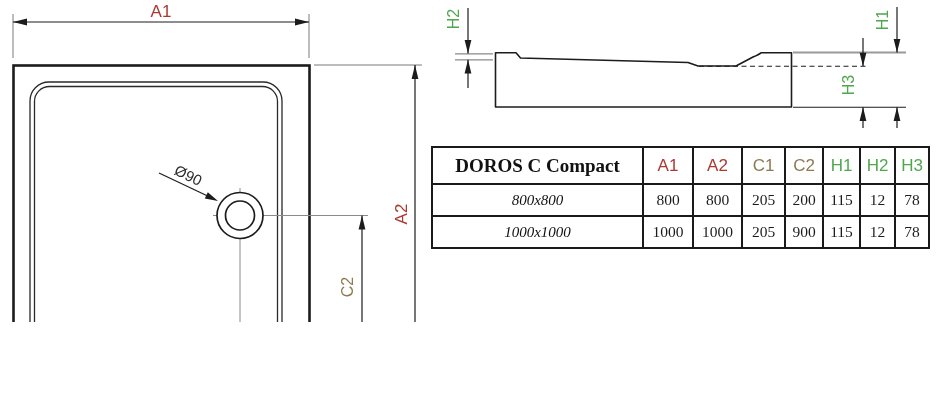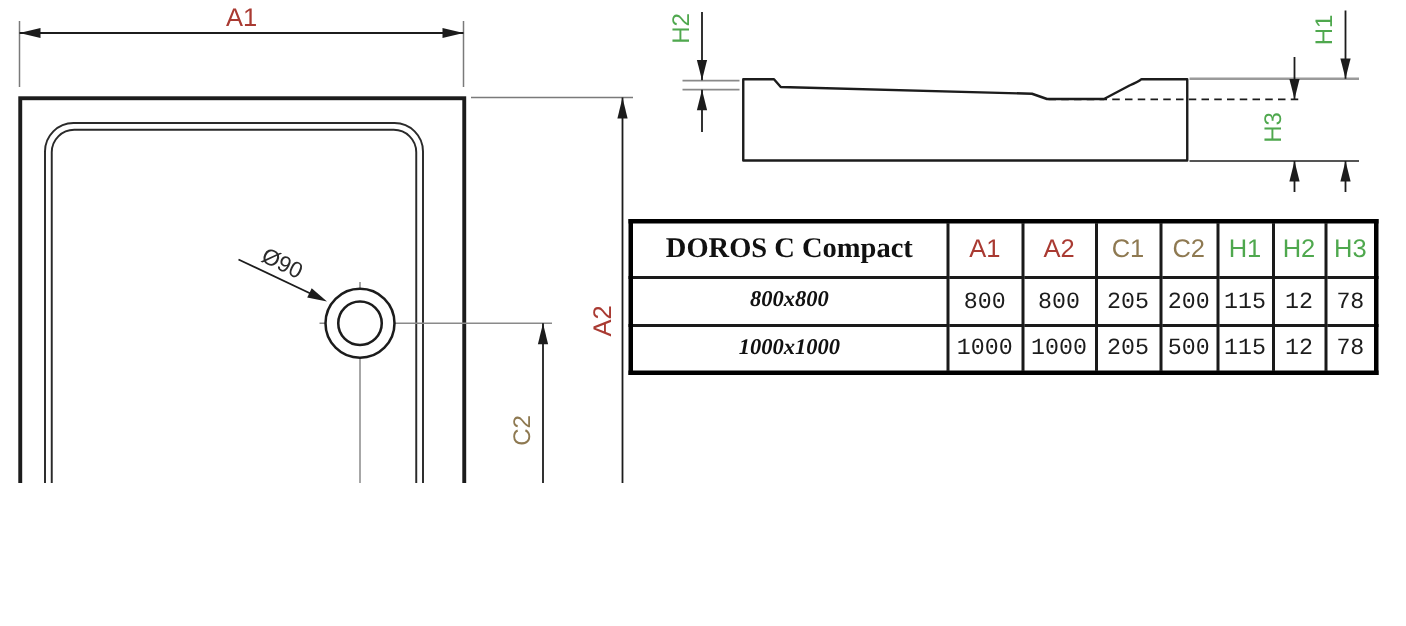--- a/index.html
+++ b/index.html
@@ -7,40 +7,40 @@
     position:relative; width:937px; height:322px; background:#ffffff;
     font-family:"Liberation Sans", sans-serif; overflow:hidden;
   }
   #drawing { position:absolute; left:0; top:0; }
 
   .dim-text { font-family:"Liberation Sans", sans-serif; font-size:16px; }
   .dim-text-a { font-size:17px; }
   .diam-text { font-family:"Liberation Sans", sans-serif; font-size:15px; fill:#2a2a2a; }
 
   table.spec-table {
-    position:absolute; left:419px; top:146px;
+    position:absolute; left:431px; top:146px;
     border-collapse:collapse; table-layout:fixed; width:497px;
     background:#ffffff;
-    border:3px solid #000000;
+    border:1px solid #000000;
   }
   table.spec-table th, table.spec-table td {
     border:2px solid #1a1a1a; text-align:center; vertical-align:middle;
     padding:0; overflow:hidden; white-space:nowrap;
   }
   tr.header-row { height:37px; }
   tr.data-row { height:32px; }
   th.table-title {
     font-family:"Liberation Serif", serif; font-weight:bold; font-size:19px; color:#111;
   }
   th.dim-header { font-family:"Liberation Sans", sans-serif; font-weight:normal; font-size:17px; }
   td.size-cell {
-    font-family:"Liberation Serif", serif; font-weight:bold; font-style:italic;
+    font-family:"Liberation Serif", serif; font-weight:normal; font-style:italic;
     font-size:15px; color:#111;
   }
-  td.value-cell { font-family:Liberation Mono, monospace; font-size:15.5px; color:#1c1c1c; }
+  td.value-cell { font-family:Liberation Serif, serif; font-size:15.5px; color:#1c1c1c; }
 </style>
 </head>
 <body>
 
 <div id="canvas">
 
   <svg id="drawing" width="937" height="417" viewBox="0 0 937 417">
 
     <g>
 
@@ -175,20 +175,20 @@
         <td class="value-cell">200</td>
         <td class="value-cell">115</td>
         <td class="value-cell">12</td>
         <td class="value-cell">78</td>
       </tr>
       <tr class="data-row">
         <td class="size-cell">1000x1000</td>
         <td class="value-cell">1000</td>
         <td class="value-cell">1000</td>
         <td class="value-cell">205</td>
-        <td class="value-cell">500</td>
+        <td class="value-cell">900</td>
         <td class="value-cell">115</td>
         <td class="value-cell">12</td>
         <td class="value-cell">78</td>
       </tr>
     </tbody>
   </table>
 </div>
 
 </body></html>

